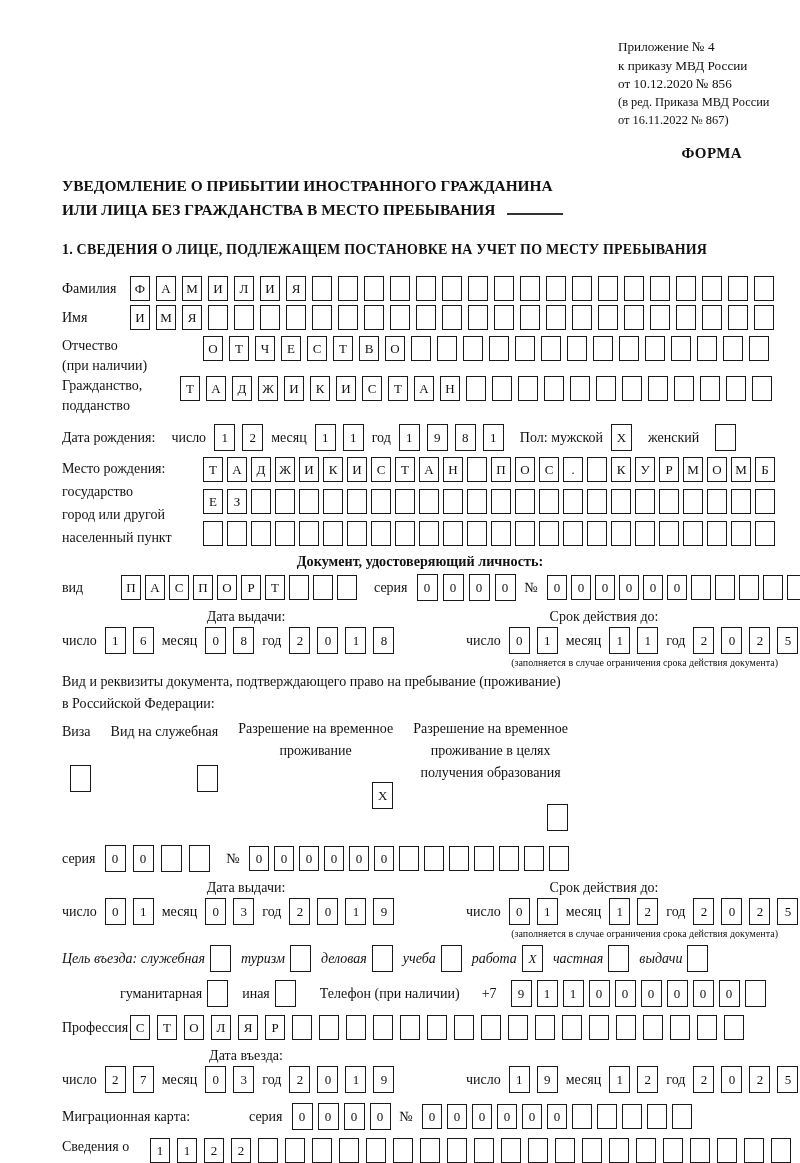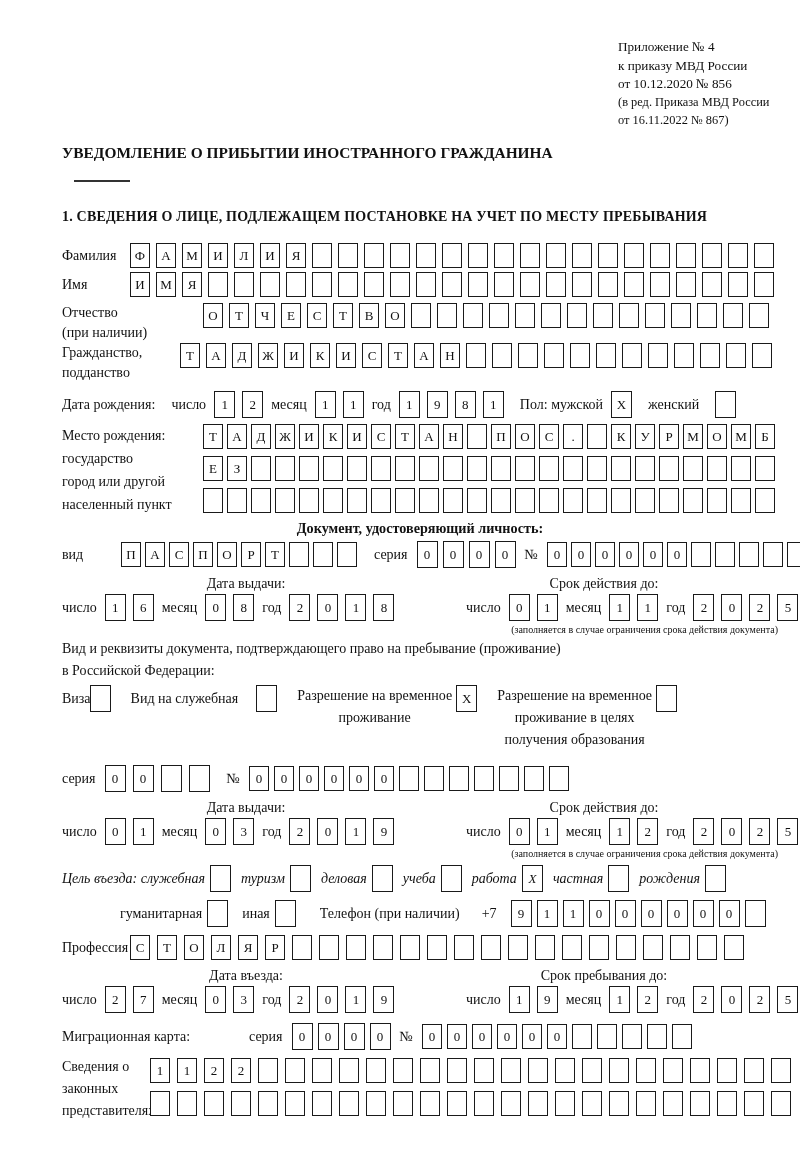--- a/index.html
+++ b/index.html
@@ -42,44 +42,45 @@
   .center-head { text-align:center; font-weight:bold; font-size:14.2px; }
   .dates-head { display:flex; margin-top:8px; font-size:14px; }
   .dh-left { width:368px; text-align:center; flex:none; }
   .dh-right { flex:1; text-align:center; }
   .dates-row { display:flex; margin-top:2px; align-items:center; }
   .dgroup { display:flex; align-items:center; gap:8px; }
   .dgroup.left { width:368px; flex:none; }
   .note { text-align:right; font-size:10px; margin-top:3px; }
 
   .opts-row { display:flex; align-items:flex-start; margin-top:6px; }
-  .opt { display:flex; align-items:flex-start; gap:4px; }
+  .opt { display:flex; align-items:flex-end; gap:20px;flex-direction:column; }
   .optlines { text-align:center; font-size:14px; line-height:22px; }
   .pair { display:inline-flex; align-items:center; gap:5px; }
 
   .mt4{margin-top:4px}.mt6{margin-top:6px}.mt8{margin-top:8px}.mt10{margin-top:10px}.mt14{margin-top:14px}.mt18{margin-top:18px}
   .ml8{margin-left:8px}.ml10{margin-left:10px}
 </style>
 </head>
 <body>
 
 <div class="doc">
 
   <div class="appendix">
     <div>Приложение № 4</div>
     <div>к приказу МВД России</div>
     <div>от 10.12.2020 № 856</div>
     <div class="sub">(в ред. Приказа МВД России</div>
     <div class="sub">от 16.11.2022 № 867)</div>
   </div>
 
+  <div class="forma">ФОРМА</div>
 
   <div class="title">
     <div>УВЕДОМЛЕНИЕ О ПРИБЫТИИ ИНОСТРАННОГО ГРАЖДАНИНА</div>
-    <div><span class="blank-line"></span></div>
+    <div><span>ИЛИ ЛИЦА БЕЗ ГРАЖДАНСТВА В МЕСТО ПРЕБЫВАНИЯ</span><span class="blank-line"></span></div>
   </div>
 
   <div class="sec1">1. СВЕДЕНИЯ О ЛИЦЕ, ПОДЛЕЖАЩЕМ ПОСТАНОВКЕ НА УЧЕТ ПО МЕСТУ ПРЕБЫВАНИЯ</div>
 
   <div class="row mt18">
     <span class="lbl w68">Фамилия</span>
     <span class="boxes">
         <span class="cell">Ф</span>
         <span class="cell">А</span>
         <span class="cell">М</span>
@@ -545,21 +546,21 @@
           <span class="cell">X</span>
         </span>
     </span>
     <span class="pair">
       <span class="lbl">частная</span>
       <span class="boxes cb">
           <span class="cell"></span>
         </span>
     </span>
     <span class="pair">
-      <span class="lbl">рождения</span>
+      <span class="lbl">выдачи</span>
       <span class="boxes cb">
           <span class="cell"></span>
         </span>
     </span>
   </div>
 
   <div class="row mt8" style="gap:14px; margin-left:58px;">
     <span class="pair">
       <span class="lbl">гуманитарная</span>
       <span class="boxes cb">
@@ -612,21 +613,20 @@
         <span class="cell"></span>
         <span class="cell"></span>
         <span class="cell"></span>
         <span class="cell"></span>
         <span class="cell"></span>
       </span>
   </div>
 
   <div class="dates-head">
     <span class="dh-left">Дата въезда:</span>
-    <span class="dh-right">Срок пребывания до:</span>
   </div>
   <div class="dates-row">
     <span class="dgroup left">
       <span class="lbl">число</span>
       <span class="boxes digits">
           <span class="cell">2</span>
           <span class="cell">7</span>
         </span>
       <span class="lbl">месяц</span>
       <span class="boxes digits">

